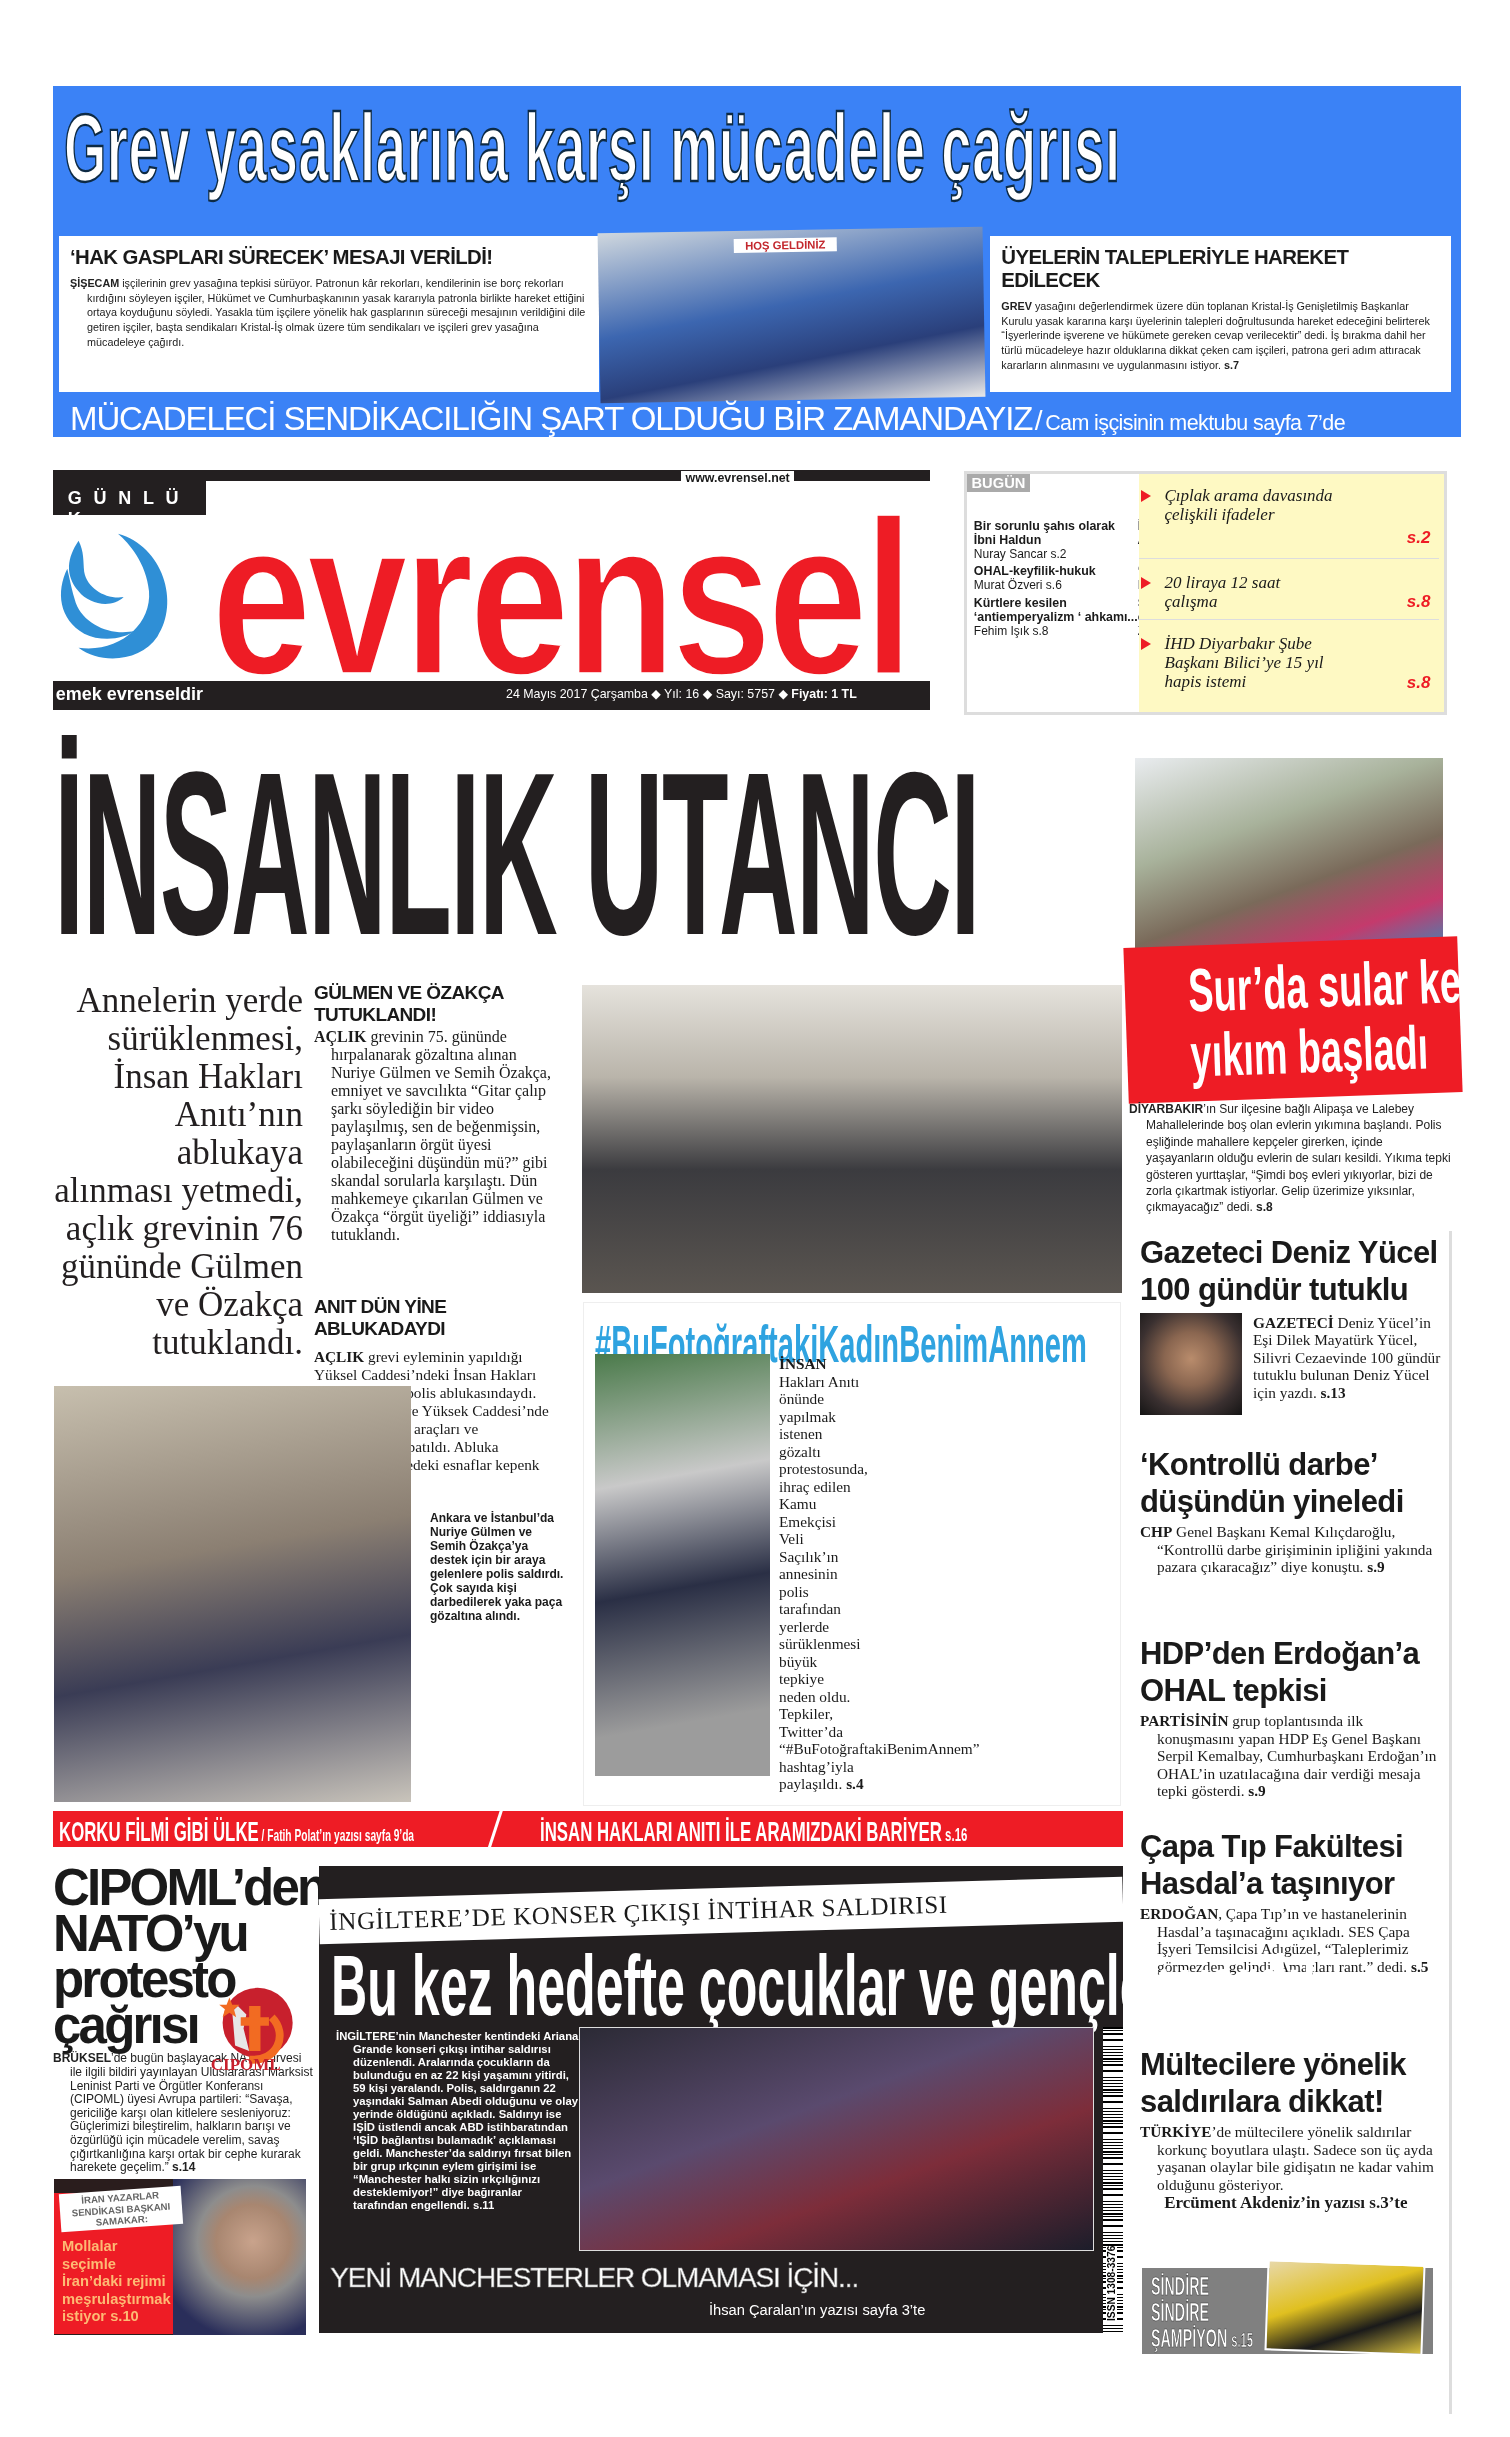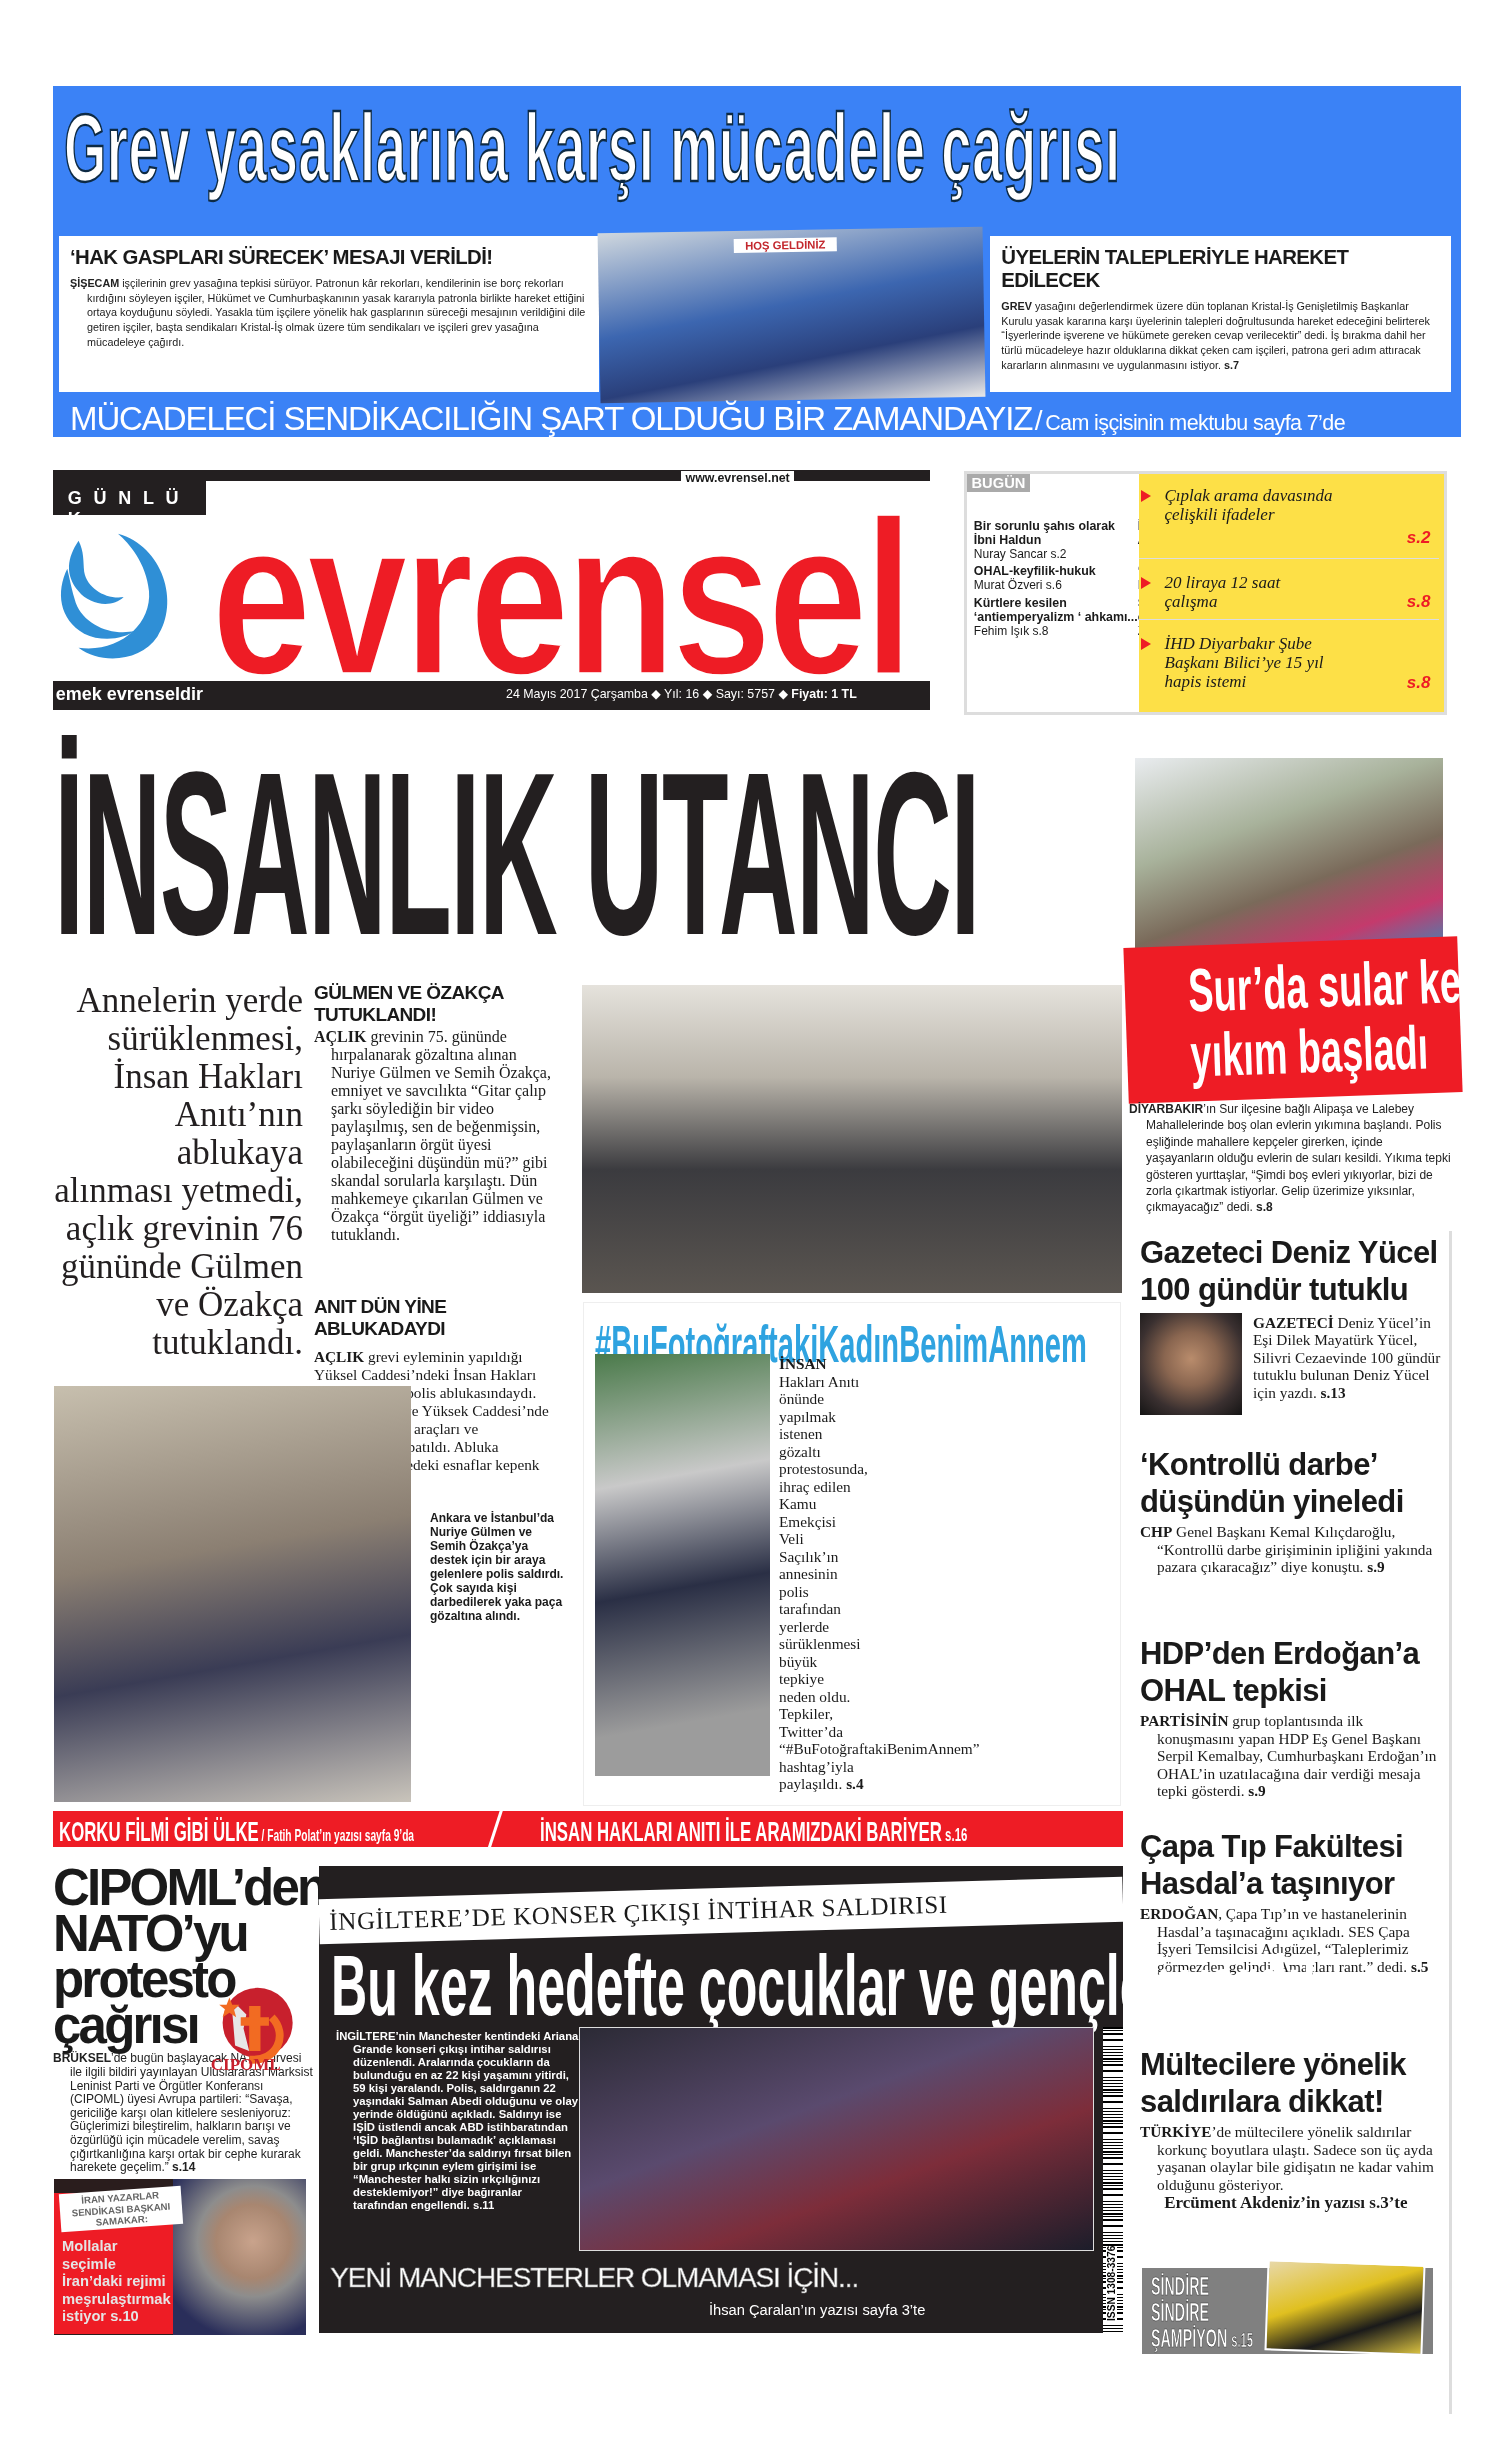--- a/index.html
+++ b/index.html
@@ -104,21 +104,21 @@
         <div style="font-size:12px;line-height:14px;">Fehim Işık s.8</div>
       </div>
     <div>
         <div style="font-weight:bold;font-size:12.4px;line-height:14px;">Sağlık için: Basın özgürlüğü</div>
         <div style="font-size:12px;line-height:14px;">Zeki Gül s.16</div>
       </div>
   </div>
   <div class="abs" style="right:0;bottom:0;background:#aaa;color:#fff;font-weight:bold;font-size:14.7px;padding:1.1px 4.5px;">yazılarıyla</div>
 </div>
 
-<div class="abs" style="left:1139px;top:471px;width:308px;height:244px;border:3.4px solid #ddd;border-left:none;background:#fde047;">
+<div class="abs" style="left:1139px;top:471px;width:308px;height:244px;border:3.4px solid #ddd;border-left:none;background:#fef9c3;">
   <div class="abs" style="left:0;top:0;width:300px;height:85px;border-bottom:1.7px solid #ddd;padding:12.4px 11.3px 0 25.5px;">
     <span class="abs" style="left:2.3px;top:16px;width:0;height:0;border-top:6.8px solid transparent;border-bottom:6.8px solid transparent;border-left:10.2px solid #ee1c25;"></span>
     <div class="serif" style="font-style:italic;font-size:17px;line-height:19px;width:181px;">Çıplak arama davasında çelişkili ifadeler</div>
     <div class="abs" style="right:8.5px;top:54px;color:#ee1c25;font-weight:bold;font-style:italic;font-size:17px;">s.2</div>
   </div>
   <div class="abs" style="left:0;top:87px;width:300px;height:59px;border-bottom:1.7px solid #ddd;padding:12.4px 11.3px 0 25.5px;">
     <span class="abs" style="left:2.3px;top:16px;width:0;height:0;border-top:6.8px solid transparent;border-bottom:6.8px solid transparent;border-left:10.2px solid #ee1c25;"></span>
     <div class="serif" style="font-style:italic;font-size:17px;line-height:19px;width:130px;">20 liraya 12 saat çalışma</div>
     <div class="abs" style="right:8.5px;top:31px;color:#ee1c25;font-weight:bold;font-style:italic;font-size:17px;">s.8</div>
   </div>
@@ -241,21 +241,21 @@
     <path d="M80 40 h20 v20 h15 v15 h-15 v45 h-20 v-45 h-15 v-15 h15z" fill="#f26b22"></path>
     <path d="M120 60 C150 90 130 140 80 135" stroke="#f26b22" stroke-width="14" fill="none"></path>
   </svg>
   <div class="abs serif" style="left:6.8px;top:72px;color:#c8202d;font-weight:bold;font-size:17px;">CIPOML</div>
 </div>
 
 <div class="abs" style="left:54px;top:2179px;width:252px;height:156px;background:#2a1d1d;">
   <div class="abs photo oldman" style="left:119px;top:0;width:133px;height:156px;"></div>
   <div class="abs" style="left:0;top:14px;width:119px;height:141px;background:#ee1c25;"></div>
   <div class="abs" style="left:5.7px;top:11.3px;width:122px;background:#fff;color:#666;font-weight:bold;font-size:9.6px;line-height:11.3px;text-align:center;padding:2.3px;transform:rotate(-4deg);">İRAN YAZARLAR SENDİKASI BAŞKANI SAMAKAR:</div>
-  <div class="abs" style="left:8px;top:59px;width:110px;color:#e5e5e5;font-weight:bold;font-size:14.7px;line-height:17.5px;">
+  <div class="abs" style="left:8px;top:59px;width:110px;color:#fdba74;font-weight:bold;font-size:14.7px;line-height:17.5px;">
     <span>Mollalar seçimle İran’daki rejimi meşrulaştırmak istiyor</span> <span>s.10</span>
   </div>
 </div>
 
 <div class="abs" style="left:319px;top:1866px;width:804px;height:467px;background:#231f20;">
   <div class="abs serif" style="left:0;top:21.5px;width:804px;height:45px;background:#fff;font-size:25px;line-height:45px;padding-left:10.2px;transform:rotate(-1.6deg);letter-spacing:0.6px;white-space:nowrap;">İNGİLTERE’DE KONSER ÇIKIŞI İNTİHAR SALDIRISI</div>
   <div class="abs cond" style="left:12.4px;top:71px;color:#fff;font-size:85px;transform:scaleX(0.59);">Bu kez hedefte çocuklar ve gençler vardı!</div>
   <div class="abs hang" style="left:17px;top:164px;width:243px;color:#fff;font-weight:bold;font-size:11.3px;line-height:13px;">
     <b>İNGİLTERE</b><span>’nin Manchester kentindeki Ariana Grande konseri çıkışı intihar saldırısı düzenlendi. Aralarında çocukların da bulunduğu en az 22 kişi yaşamını yitirdi, 59 kişi yaralandı. Polis, saldırganın 22 yaşındaki Salman Abedi olduğunu ve olay yerinde öldüğünü açıkladı. Saldırıyı ise IŞİD üstlendi ancak ABD istihbaratından ‘IŞİD bağlantısı bulamadık’ açıklaması geldi. Manchester’da saldırıyı fırsat bilen bir grup ırkçının eylem girişimi ise “Manchester halkı sizin ırkçılığınızı desteklemiyor!” diye bağıranlar tarafından engellendi. </span><b>s.11</b>
   </div>

